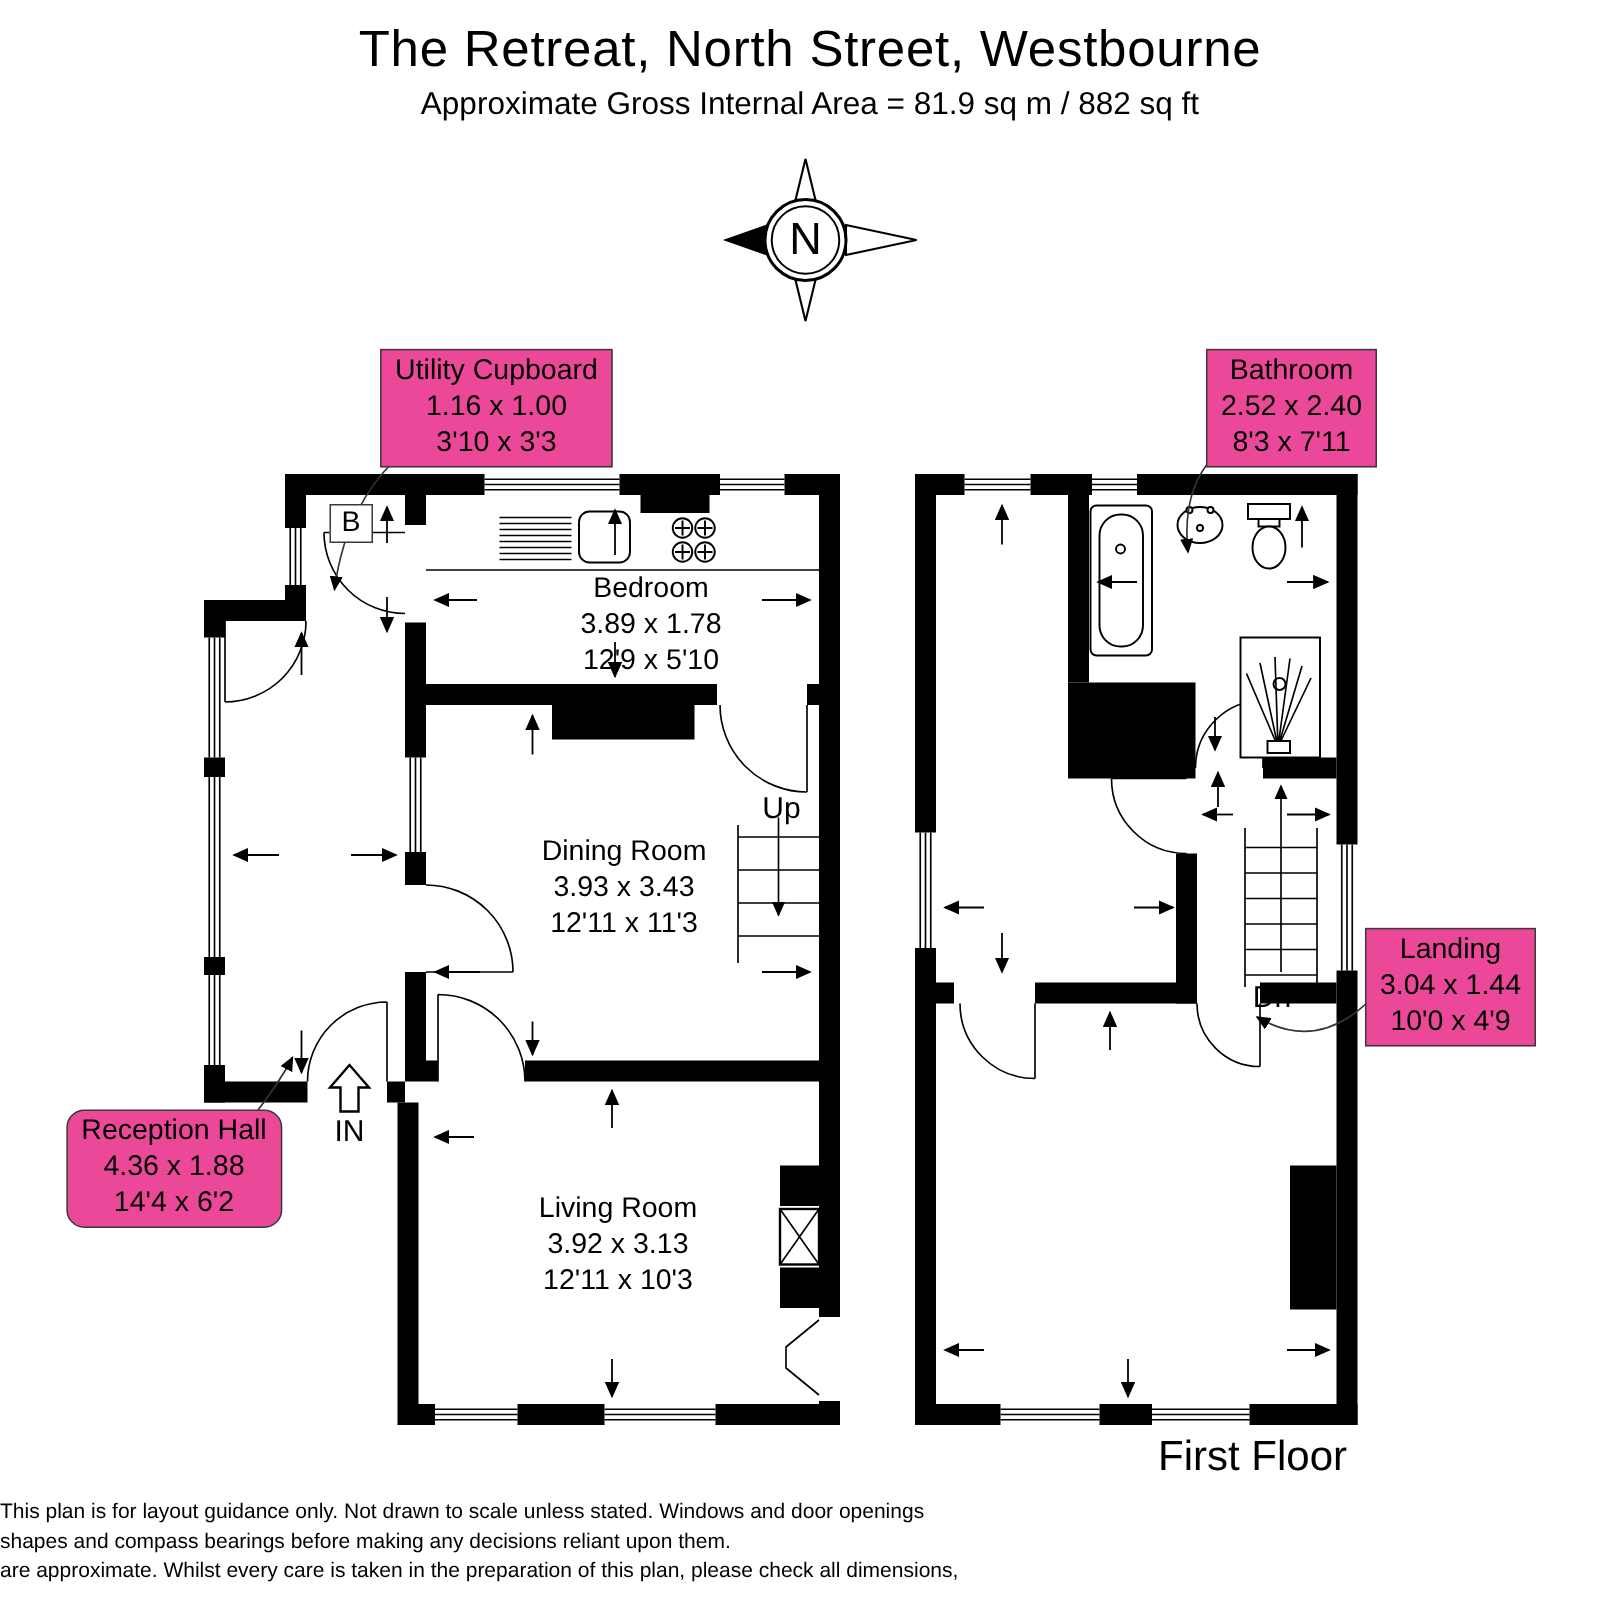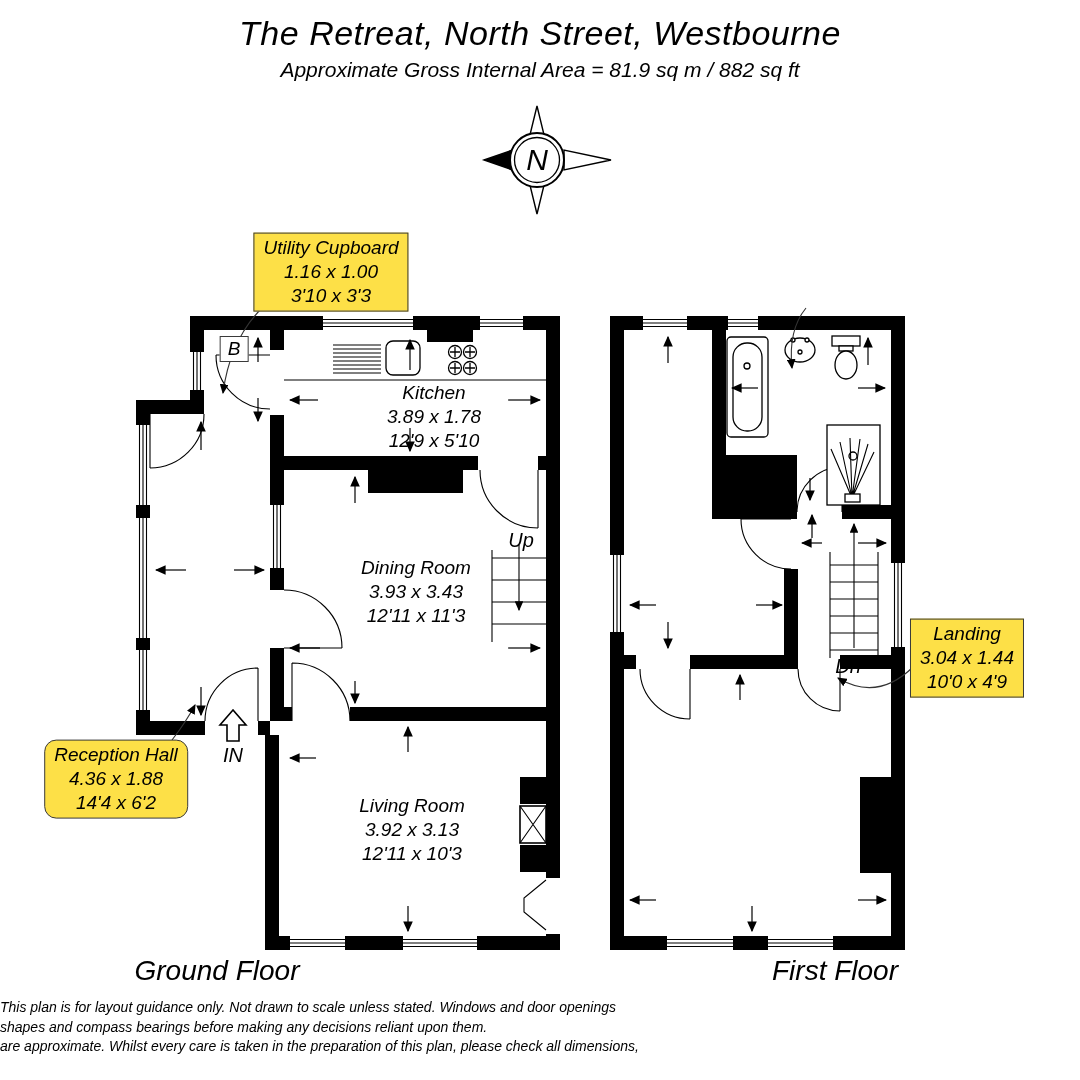--- a/index.html
+++ b/index.html
@@ -1,22 +1,22 @@
 <!DOCTYPE html>
 <html><head>
 <meta charset="utf-8">
 <style>
   html,body{margin:0;padding:0;background:#fff;}
   .page{position:relative;width:1080px;height:1067px;background:#fff;overflow:hidden;
-        font-family:"Liberation Sans",sans-serif;color:#000;font-style:italic;}
+        font-family:"Liberation Sans",sans-serif;color:#000;}
   .abs{position:absolute;}
   .title{top:14px;left:0;width:1080px;text-align:center;font-size:34px;letter-spacing:.5px;}
   .subtitle{top:58px;left:0;width:1080px;text-align:center;font-size:21px;}
   .room-label{transform:translate(-50%,-50%);text-align:center;font-size:19px;line-height:1.26;white-space:nowrap;}
-  .boxed{border:1.5px solid #3a3a3a;background:#fde047;padding:2px 9px 3px;}
+  .boxed{border:1.5px solid #3a3a3a;background:#ec4899;padding:2px 9px 3px;}
   .small-box{border:1.5px solid #3a3a3a;background:#fff;font-size:19px;padding:1px 7px;transform:translate(-50%,-50%);}
   .annot{transform:translate(-50%,-50%);font-size:20px;white-space:nowrap;}
   .floor-label{font-size:28px;transform:translate(-50%,-50%);white-space:nowrap;}
   .disclaimer{left:0;width:1080px;text-align:left;font-size:14px;line-height:1.4;}
   svg{position:absolute;left:0;top:0;}
   .wall{fill:#000;stroke:none;}
   .thin{stroke:#000;stroke-width:1.1;fill:none;}
   .fix{stroke:#000;stroke-width:1.3;fill:#fff;}
 </style>
 </head>
@@ -254,53 +254,57 @@
     <path d="M233,710 L220,725 L227,725 L227,741 L239,741 L239,725 L246,725 Z" fill="#fff" stroke="#000" stroke-width="1.6"></path>
   </svg>
 
   <div class="abs annot" style="left:537px;top:160px;font-size:30px;">N</div>
 
   <div class="abs room-label boxed" style="left:331px;top:272px;">
     <div>Utility Cupboard</div>
     <div>1.16 x 1.00</div>
     <div>3'10 x 3'3</div>
   </div>
+  <div class="abs room-label boxed" style="left:861px;top:272px;">
+    <div>Bathroom</div>
+    <div>2.52 x 2.40</div>
+    <div>8'3 x 7'11</div>
+  </div>
   <div class="abs room-label boxed" style="left:967px;top:630px;margin-top:28px;">
     <div>Landing</div>
     <div>3.04 x 1.44</div>
     <div>10'0 x 4'9</div>
   </div>
   <div class="abs room-label boxed" style="left:116px;top:779px;border-radius:12px;">
     <div>Reception Hall</div>
     <div>4.36 x 1.88</div>
     <div>14'4 x 6'2</div>
   </div>
 
   <div class="abs room-label" style="left:434px;top:417px;">
-    <div>Kitchen</div>
+    <div>Bedroom</div>
     <div>3.89 x 1.78</div>
     <div>12'9 x 5'10</div>
   </div>
   <div class="abs room-label" style="left:416px;top:592px;">
     <div>Dining Room</div>
     <div>3.93 x 3.43</div>
     <div>12'11 x 11'3</div>
   </div>
   <div class="abs room-label" style="left:412px;top:830px;">
     <div>Living Room</div>
     <div>3.92 x 3.13</div>
     <div>12'11 x 10'3</div>
   </div>
 
   <div class="abs small-box" style="left:234px;top:349px;">B</div>
   <div class="abs annot" style="left:521px;top:540px;">Up</div>
   <div class="abs annot" style="left:848px;top:666px;">Dn</div>
   <div class="abs annot" style="left:233px;top:755px;">IN</div>
 
-  <div class="abs floor-label" style="left:217px;top:971px;">Ground Floor</div>
   <div class="abs floor-label" style="left:835px;top:971px;">First Floor</div>
 
   <div class="abs disclaimer" style="top:998px;">
     <div>This plan is for layout guidance only. Not drawn to scale unless stated. Windows and door openings</div>
     <div>shapes and compass bearings before making any decisions reliant upon them.</div>
     <div>are approximate. Whilst every care is taken in the preparation of this plan, please check all dimensions,</div>
   </div>
 
 </div>
 

